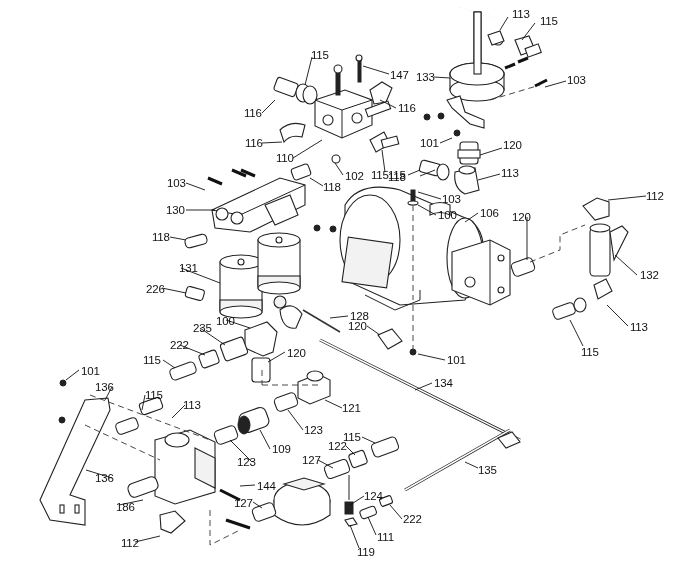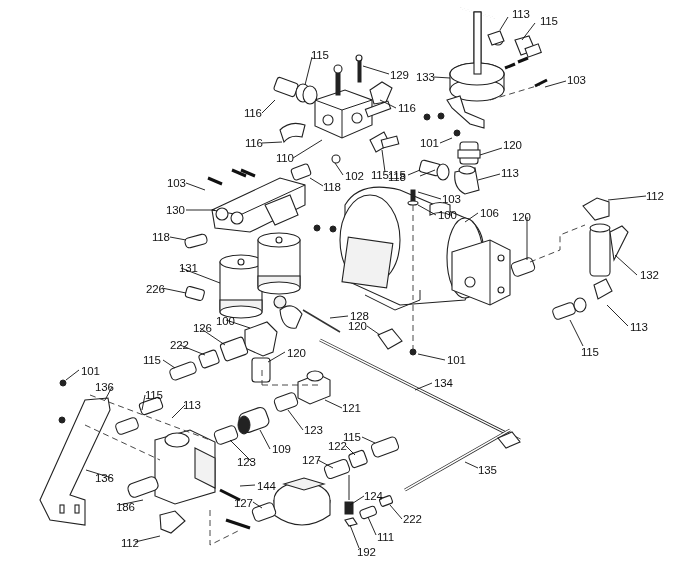--- a/index.html
+++ b/index.html
@@ -272,21 +272,21 @@
     <line x1="135" y1="542" x2="160" y2="536" class="leader"></line>
     <line x1="359" y1="548" x2="350" y2="525" class="leader"></line>
   </g>
 </svg>
 
 <span class="lbl" style="left:512px;top:9px">113</span>
 <span class="lbl" style="left:540px;top:16px">115</span>
 <span class="lbl" style="left:416px;top:72px">133</span>
 <span class="lbl" style="left:567px;top:75px">103</span>
 <span class="lbl" style="left:311px;top:50px">115</span>
-<span class="lbl" style="left:390px;top:70px">129</span>
+<span class="lbl" style="left:390px;top:70px">147</span>
 <span class="lbl" style="left:244px;top:108px">116</span>
 <span class="lbl" style="left:398px;top:103px">116</span>
 <span class="lbl" style="left:245px;top:138px">116</span>
 <span class="lbl" style="left:276px;top:153px">110</span>
 <span class="lbl" style="left:345px;top:171px">102</span>
 <span class="lbl" style="left:371px;top:170px">115</span>
 <span class="lbl" style="left:388px;top:172px">118</span>
 <span class="lbl" style="left:323px;top:182px">118</span>
 <span class="lbl" style="left:420px;top:138px">101</span>
 <span class="lbl" style="left:503px;top:140px">120</span>
@@ -300,21 +300,21 @@
 <span class="lbl" style="left:152px;top:232px">118</span>
 <span class="lbl" style="left:179px;top:263px">131</span>
 <span class="lbl" style="left:146px;top:284px">226</span>
 <span class="lbl" style="left:512px;top:212px">120</span>
 <span class="lbl" style="left:646px;top:191px">112</span>
 <span class="lbl" style="left:640px;top:270px">132</span>
 <span class="lbl" style="left:630px;top:322px">113</span>
 <span class="lbl" style="left:581px;top:347px">115</span>
 <span class="lbl" style="left:216px;top:316px">100</span>
 <span class="lbl" style="left:350px;top:311px">128</span>
-<span class="lbl" style="left:193px;top:323px">126</span>
+<span class="lbl" style="left:193px;top:323px">235</span>
 <span class="lbl" style="left:170px;top:340px">222</span>
 <span class="lbl" style="left:287px;top:348px">120</span>
 <span class="lbl" style="left:348px;top:321px">120</span>
 <span class="lbl" style="left:447px;top:355px">101</span>
 <span class="lbl" style="left:143px;top:355px">115</span>
 <span class="lbl" style="left:81px;top:366px">101</span>
 <span class="lbl" style="left:95px;top:382px">136</span>
 <span class="lbl" style="left:145px;top:390px">115</span>
 <span class="lbl" style="left:183px;top:400px">113</span>
 <span class="lbl" style="left:434px;top:378px">134</span>
@@ -327,15 +327,15 @@
 <span class="lbl" style="left:328px;top:441px">122</span>
 <span class="lbl" style="left:302px;top:455px">127</span>
 <span class="lbl" style="left:478px;top:465px">135</span>
 <span class="lbl" style="left:257px;top:481px">144</span>
 <span class="lbl" style="left:116px;top:502px">186</span>
 <span class="lbl" style="left:364px;top:491px">124</span>
 <span class="lbl" style="left:403px;top:514px">222</span>
 <span class="lbl" style="left:234px;top:498px">127</span>
 <span class="lbl" style="left:377px;top:532px">111</span>
 <span class="lbl" style="left:121px;top:538px">112</span>
-<span class="lbl" style="left:357px;top:547px">192</span>
+<span class="lbl" style="left:357px;top:547px">119</span>
 
 </div>
 
 </body></html>

